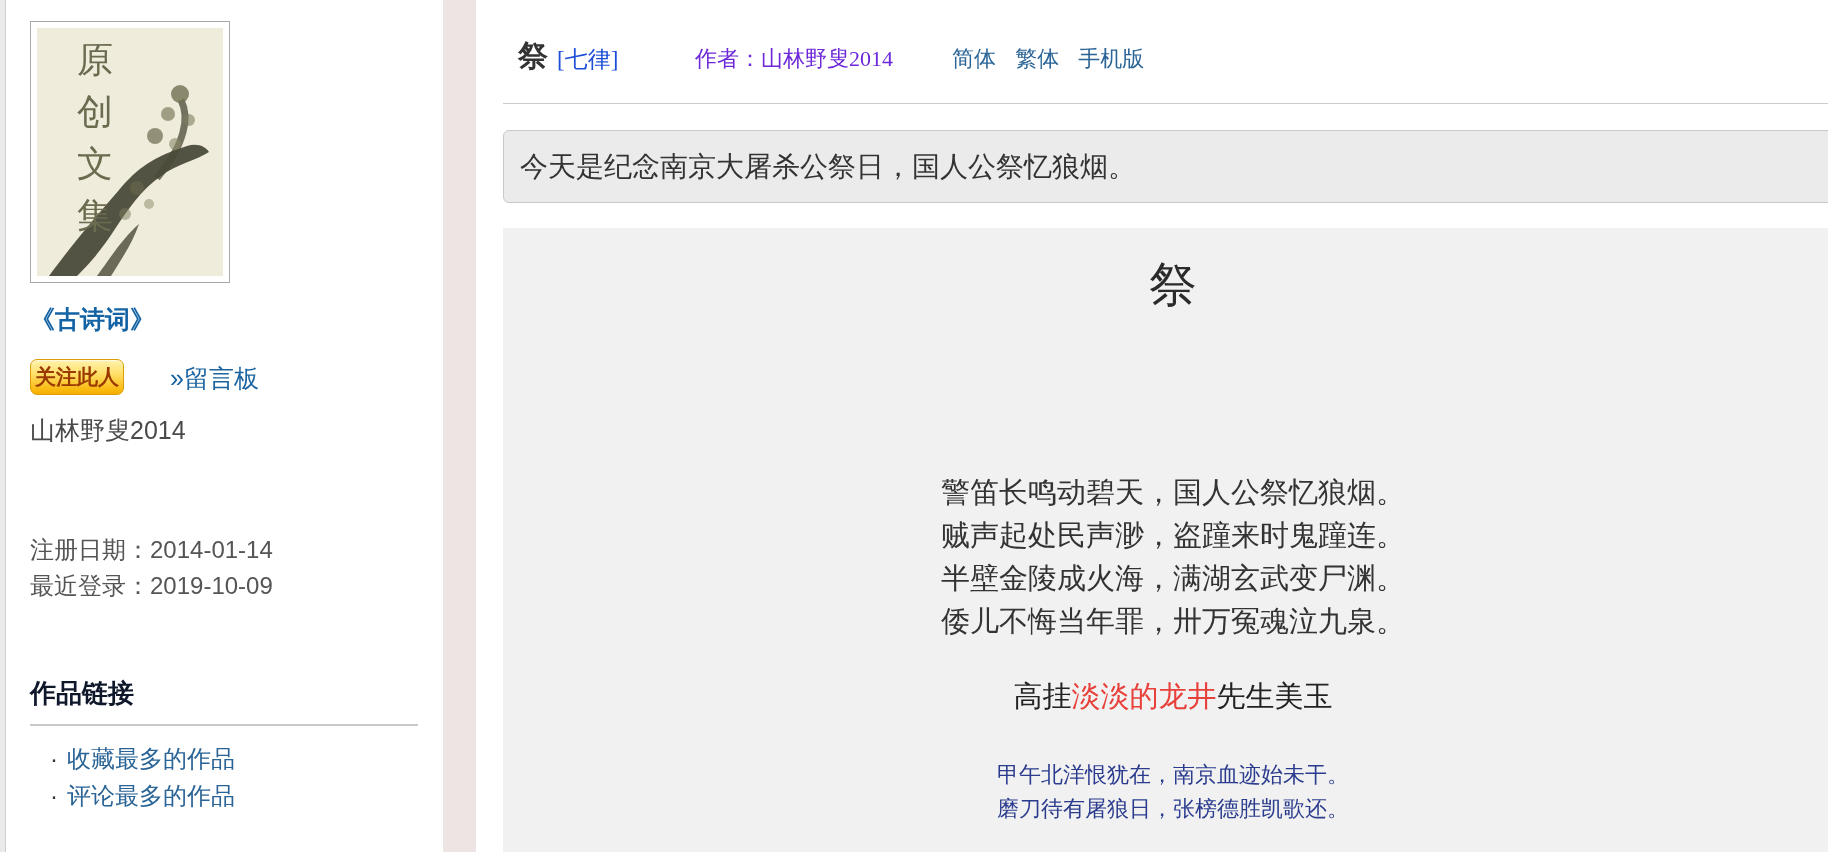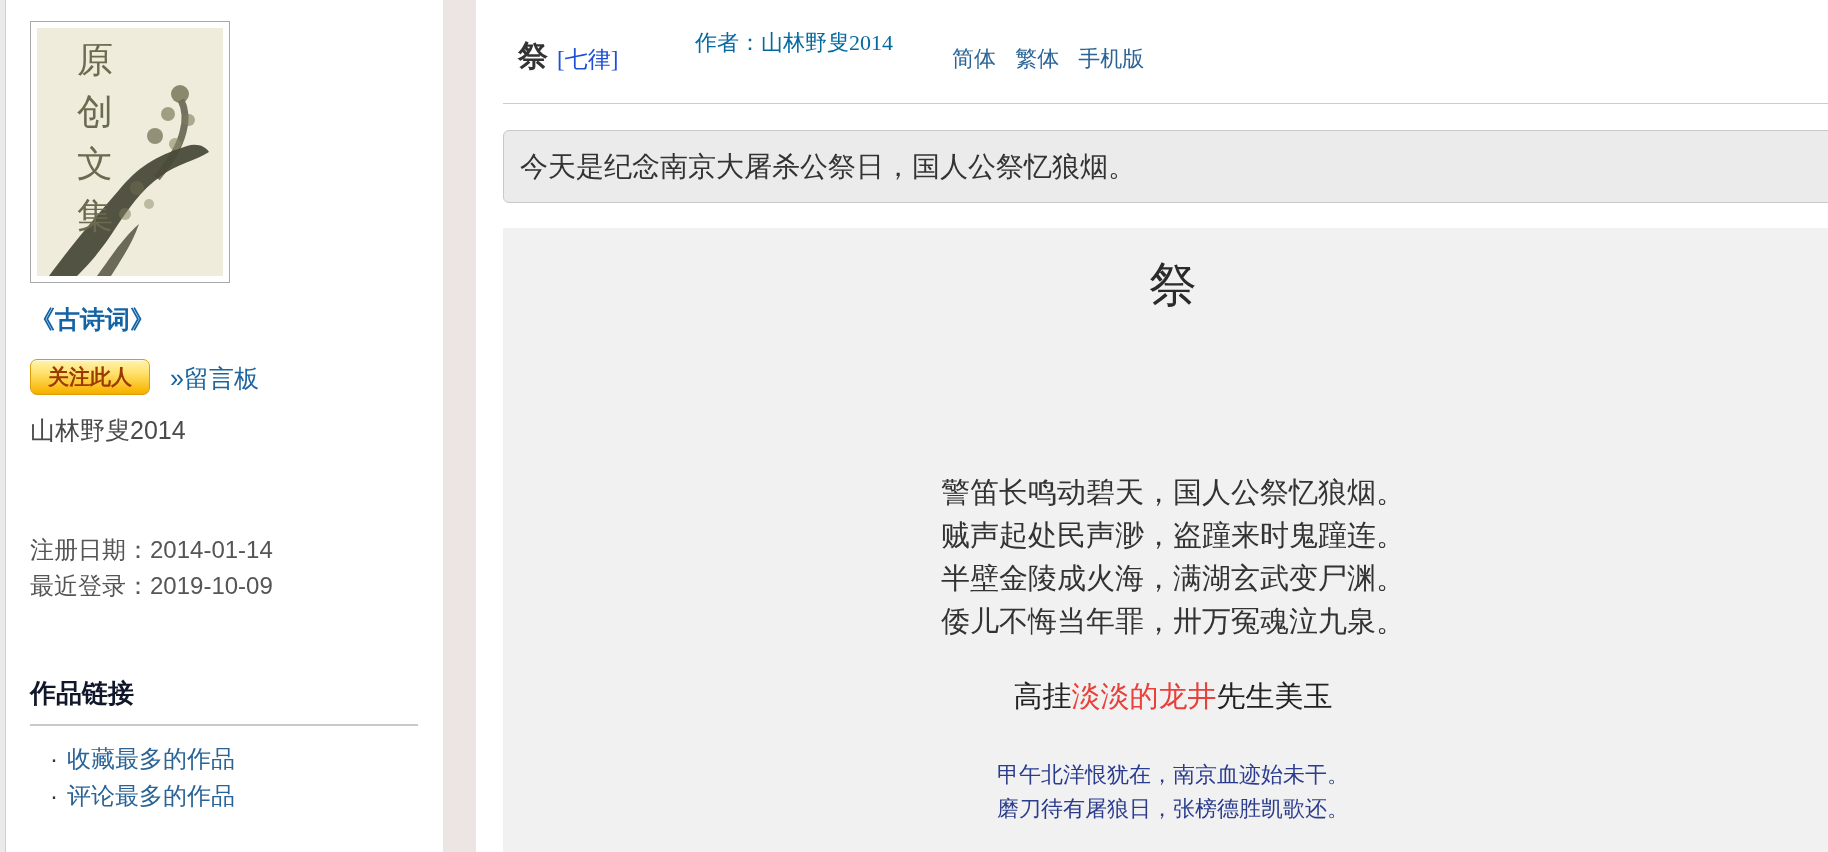--- a/index.html
+++ b/index.html
@@ -29,21 +29,21 @@
   }
   .cover-frame svg { display:block; width:186px; height:248px; }
 
   .collection-link {
     position:absolute; left:22px; top:303px;
     font-size:25px; font-weight:bold; color:#1464a5;
   }
 
   .follow-btn {
     position:absolute; left:22px; top:359px;
-    width:120px; height:36px; line-height:34px; text-align:center;
+    width:94px; height:36px; line-height:34px; text-align:center;
     font-size:21px; font-weight:bold; color:#9a3a00;
     background:linear-gradient(#fff3b0, #ffe06a 40%, #f9b70a 90%, #f3ae00);
     border:1px solid #dd9d08; border-radius:7px;
     box-shadow:inset 0 1px 0 rgba(255,255,255,.6);
   }
 
   .msgboard {
     position:absolute; left:162px; top:362px;
     font-size:25px; color:#1b64a0;
   }
@@ -69,21 +69,21 @@
   .works-list a { color:#2a6496; }
 
   
   #divider-strip { position:absolute; left:443px; top:0; width:33px; height:852px; background:#ece5e3; }
 
   
   #main { position:absolute; left:476px; top:0; width:1352px; height:852px; }
 
   .post-title  { position:absolute; left:42px;  top:36px; font-size:30px; font-weight:bold; color:#333; }
   .post-genre  { position:absolute; left:81px;  top:44px; font-size:23px; color:#1d4ed8; font-family:"Liberation Serif", serif; }
-  .post-author { position:absolute; left:219px; top:28px; font-size:22px; color:#0369a1;   font-family:"Liberation Serif", serif; }
+  .post-author { position:absolute; left:219px; top:44px; font-size:22px; color:#6d28d9;   font-family:"Liberation Serif", serif; }
   .view-links  { position:absolute; left:476px; top:44px; font-size:22px; }
   .view-links a { color:#2a6496; margin-right:13px; }
 
   .header-rule { position:absolute; left:27px; top:103px; width:1325px; border-top:1px solid #cccccc; }
 
   .notice-box {
     position:absolute; left:27px; top:130px; width:1340px; height:73px;
     background:#ebebeb; border:1px solid #c9c9c9; border-radius:6px;
     line-height:71px; padding-left:16px; font-size:28px; color:#333;
     white-space:nowrap; overflow:hidden;

